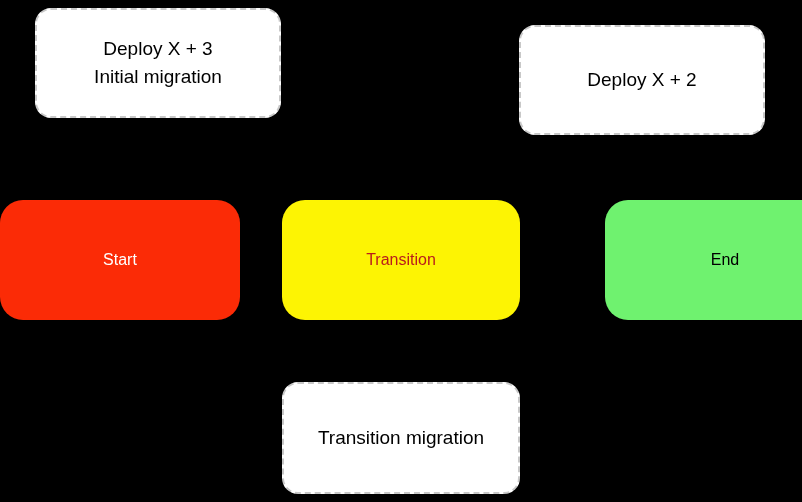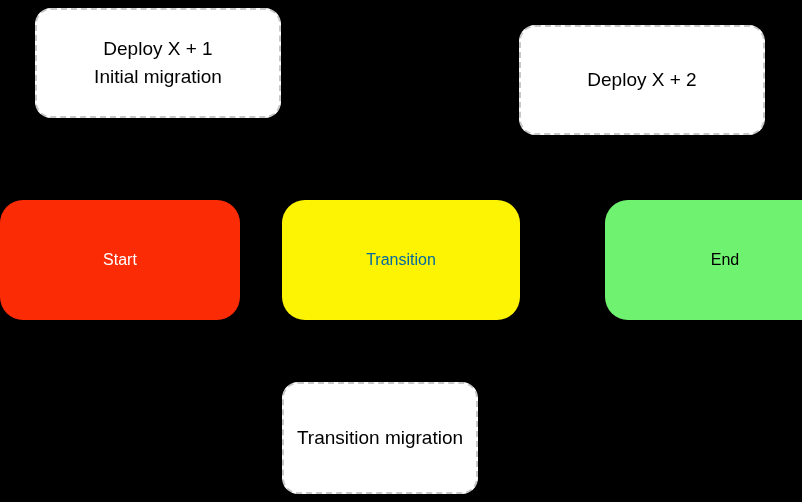--- a/index.html
+++ b/index.html
@@ -24,21 +24,21 @@
     flex-direction: column;
     align-items: center;
     justify-content: center;
     text-align: center;
     color: #000000;
     font-size: 19px;
     line-height: 1.45;
   }
   .note-top-left  { left: 35px;  top: 8px;   width: 246px; height: 110px; }
   .note-top-right { left: 519px; top: 25px;   width: 246px; height: 110px; }
-  .note-bottom    { left: 282px; top: 382px; width: 196px; height: 112px; }
+  .note-bottom    { left: 282px; top: 382px; width: 238px; height: 112px; }
 
   
   .stage {
     position: absolute;
     top: 200px;
     height: 120px;
     display: flex;
     align-items: center;
     justify-content: center;
     font-size: 16px;
@@ -47,33 +47,33 @@
   .stage-start      { left: 0;     width: 240px; }
   .stage-transition { left: 282px; width: 238px; }
   .stage-end        { left: 562px; width: 240px; }
 </style>
 </head>
 <body>
 
 <div class="canvas">
 
   <div class="note note-top-left">
-    <div class="note-line">Deploy X + 1</div>
+    <div class="note-line">Deploy X + 3</div>
     <div class="note-line">Initial migration</div>
   </div>
 
   <div class="note note-top-right">
     <div class="note-line">Deploy X + 2</div>
   </div>
 
   <div class="stage stage-start" style="background: rgb(251, 43, 6); color: rgb(255, 255, 255);">
     <span>Start</span>
   </div>
 
-  <div class="stage stage-transition" style="background: rgb(253, 244, 3); color: #0369a1;">
+  <div class="stage stage-transition" style="background: rgb(253, 244, 3); color: #b91c1c;">
     <span>Transition</span>
   </div>
 
   <div class="stage stage-end" style="background: rgb(111, 242, 111); color: rgb(0, 0, 0); margin-left: 43px;">
     <span>End</span>
   </div>
 
   <div class="note note-bottom">
     <div class="note-line">Transition migration</div>
   </div>

